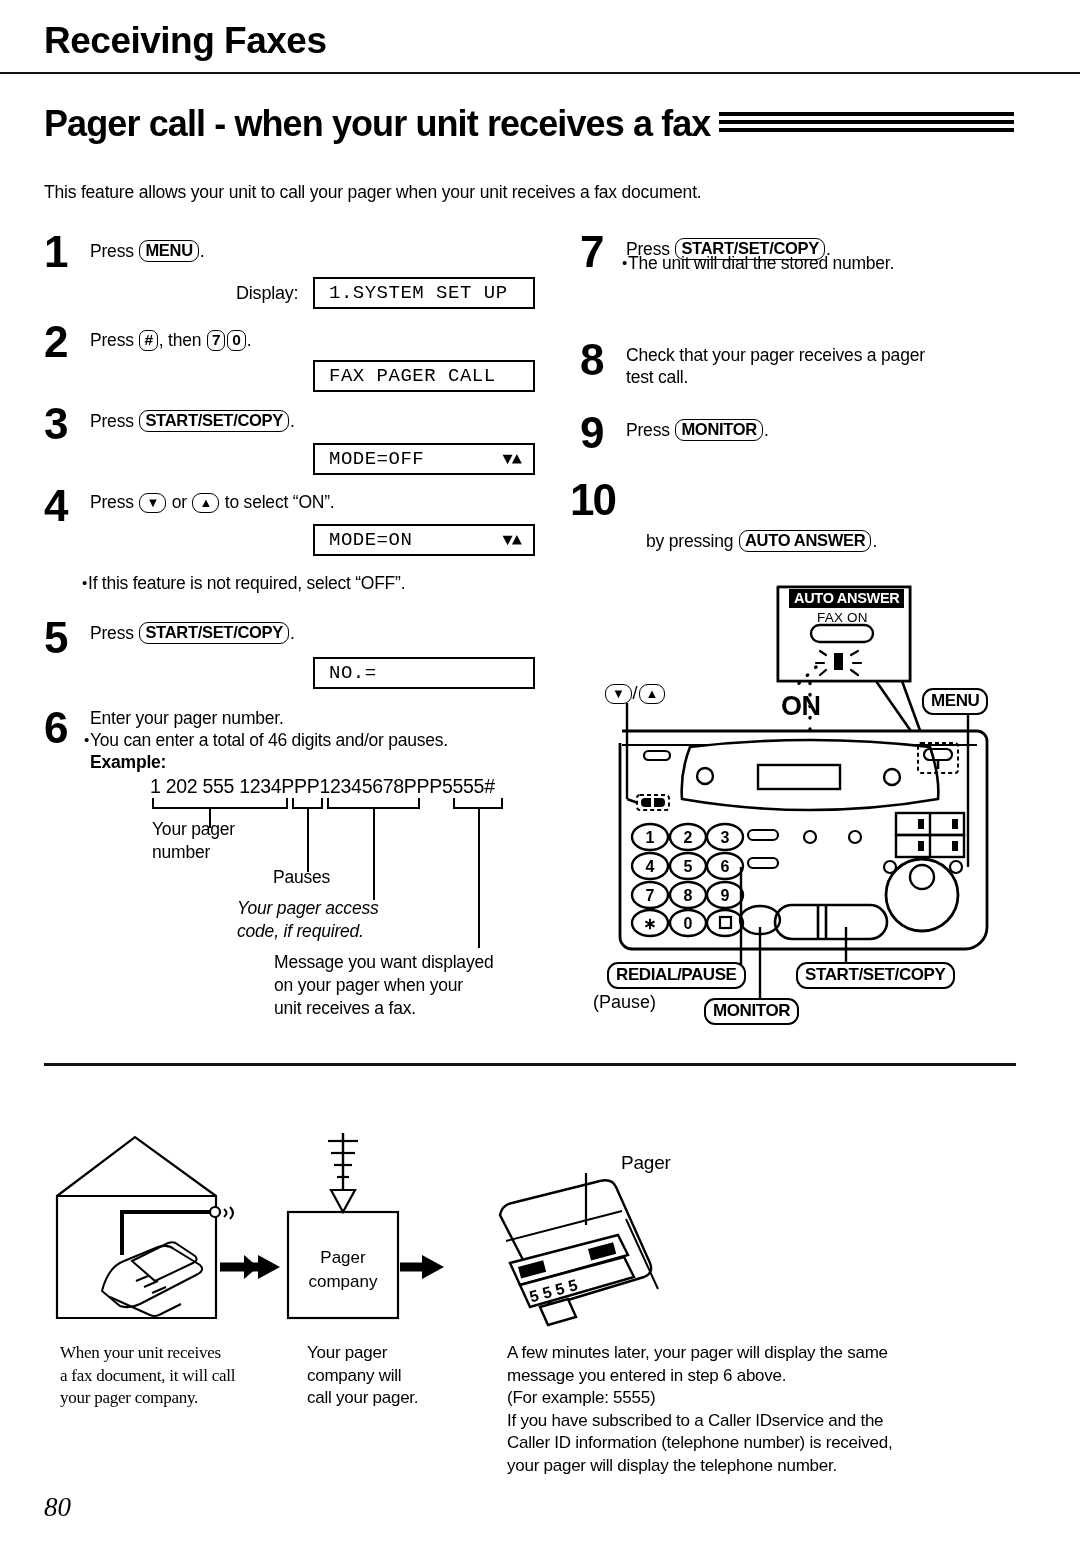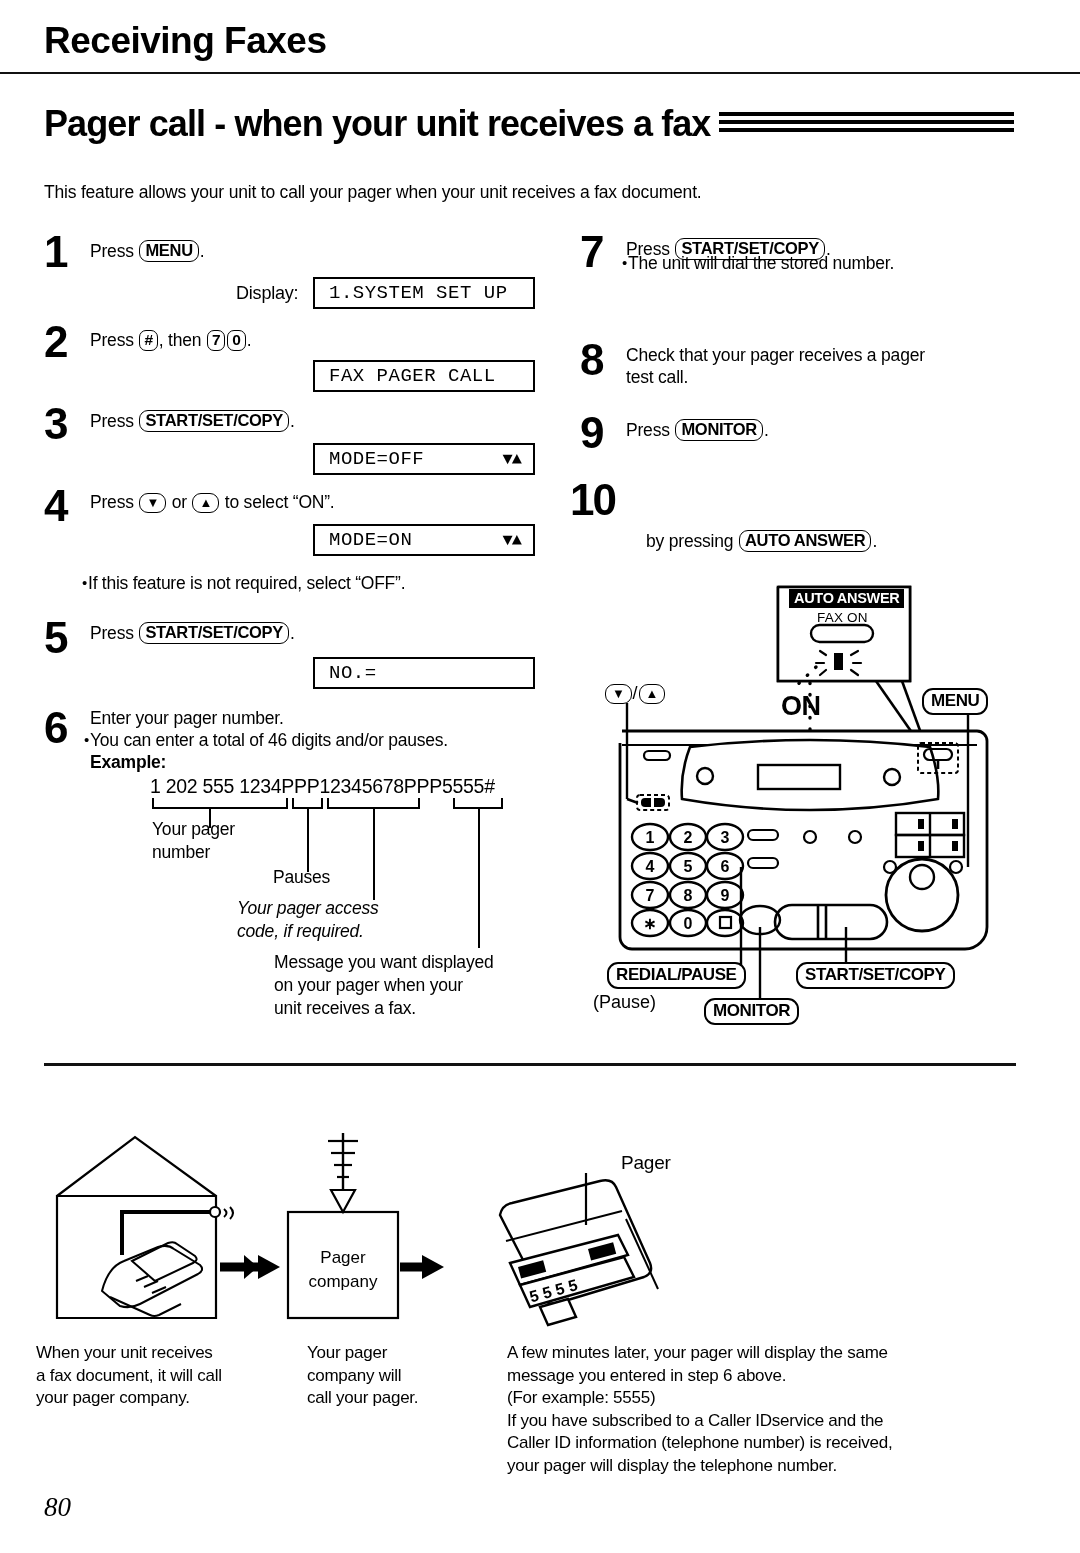--- a/index.html
+++ b/index.html
@@ -364,21 +364,21 @@
       </g>
       <g font-family="Liberation Sans, sans-serif" font-size="16" font-weight="bold" fill="#000" transform="rotate(-15 496 182)">
         <text x="490" y="186">5 5 5 5</text>
       </g>
     </svg>
   </div>
 
   <div class="abs" style="left:0;top:0;"></div>
   <div class="abs" style="left:621px;top:1152px;font-size:19px;letter-spacing:-0.2px;">Pager</div>
 
-  <div class="abs cap" style="left:36px;top:1342px;white-space:pre-line;width:260px;">When your unit receives
+  <div class="abs cap" style="left:60px;top:1342px;white-space:pre-line;width:260px;font-family:Liberation Serif, serif;">When your unit receives
 a fax document, it will call
 your pager company.</div>
   <div class="abs cap" style="left:307px;top:1342px;white-space:pre-line;width:160px;">Your pager
 company will
 call your pager.</div>
   <div class="abs cap" style="left:507px;top:1342px;white-space:pre-line;width:520px;">A few minutes later, your pager will display the same
 message you entered in step 6 above.
 (For example: 5555)
 If you have subscribed to a Caller IDservice and the
 Caller ID information (telephone number) is received,

